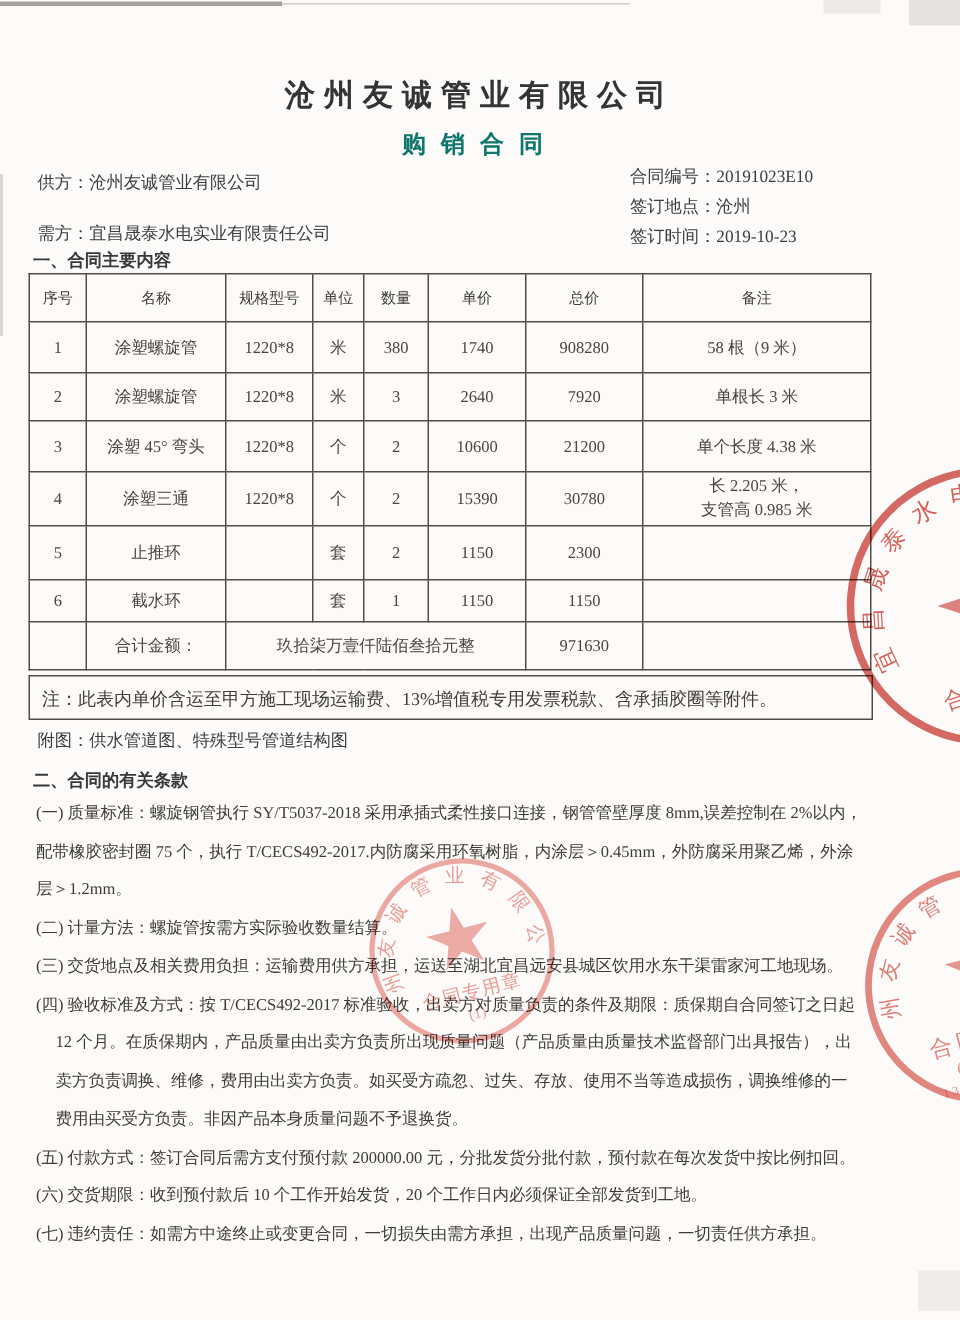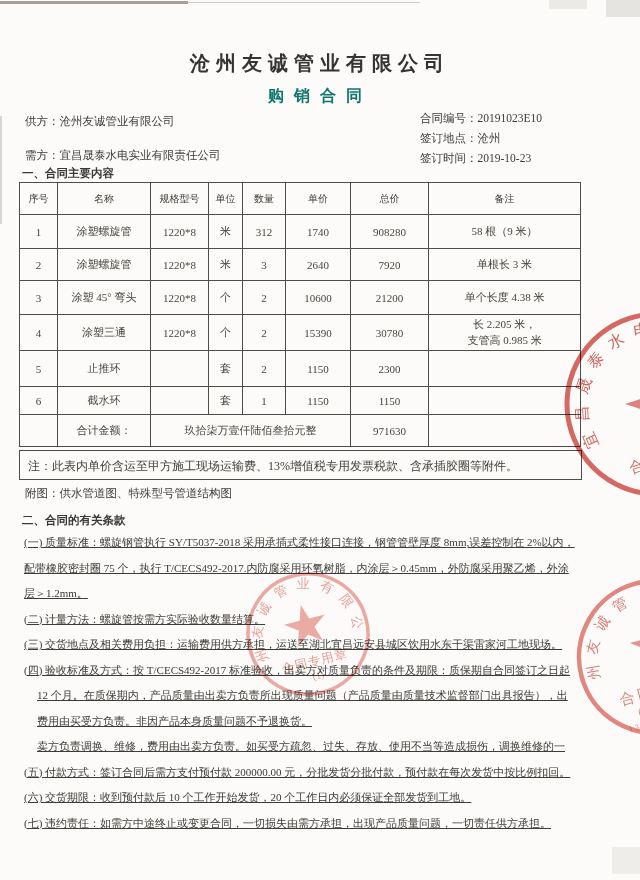--- a/index.html
+++ b/index.html
@@ -42,21 +42,21 @@
   .main-table td.remark{font-size:11px;margin-top:16px;}
   .main-table td.pre{white-space:pre-line;line-height:1.45;}
 
   .note-box{position:absolute;left:19px;top:450px;width:563px;height:30px;
     box-sizing:border-box;border:1px solid #504d49;font-size:12px;
     padding:7px 4px 0 8px;white-space:nowrap;color:#403e39;}
 
   .attachment{position:absolute;left:25px;top:486px;font-size:11.5px;white-space:nowrap;}
 
   
-  .clauses{position:absolute;left:24px;top:530px;width:610px;text-decoration:underline;}
+  .clauses{position:absolute;left:24px;top:530px;width:610px;}
   .cl-line{height:25.5px;line-height:25.5px;font-size:11px;white-space:nowrap;color:#3d3b37;}
   .cl-line.indent{padding-left:13px;}
 
   
   .stamp{position:absolute;mix-blend-mode:multiply;filter:blur(0.35px);}
   .stamp text{font-family:"Liberation Serif","DejaVu Serif",serif;}
   .buyer-stamp{left:557px;top:304px;}
   .supplier-stamp-1{left:238px;top:564px;}
   .supplier-stamp-2{left:570px;top:572px;}
 </style>
@@ -106,21 +106,21 @@
       <th>数量</th>
       <th>单价</th>
       <th>总价</th>
       <th>备注</th>
     </tr>
     <tr style="height:34px">
       <td>1</td>
       <td>涂塑螺旋管</td>
       <td>1220*8</td>
       <td>米</td>
-      <td>312</td>
+      <td>380</td>
       <td>1740</td>
       <td>908280</td>
       <td class="remark">58 根（9 米）</td>
     </tr>
     <tr style="height:32px">
       <td>2</td>
       <td>涂塑螺旋管</td>
       <td>1220*8</td>
       <td>米</td>
       <td>3</td>
@@ -186,22 +186,22 @@
   <div class="sec-heading s2-heading">二、合同的有关条款</div>
 
   <div class="clauses">
     <div class="cl-line">(一) 质量标准：螺旋钢管执行 SY/T5037-2018 采用承插式柔性接口连接，钢管管壁厚度 8mm,误差控制在 2%以内，</div>
     <div class="cl-line">配带橡胶密封圈 75 个，执行 T/CECS492-2017.内防腐采用环氧树脂，内涂层＞0.45mm，外防腐采用聚乙烯，外涂</div>
     <div class="cl-line">层＞1.2mm。</div>
     <div class="cl-line">(二) 计量方法：螺旋管按需方实际验收数量结算。</div>
     <div class="cl-line">(三) 交货地点及相关费用负担：运输费用供方承担，运送至湖北宜昌远安县城区饮用水东干渠雷家河工地现场。</div>
     <div class="cl-line">(四) 验收标准及方式：按 T/CECS492-2017 标准验收，出卖方对质量负责的条件及期限：质保期自合同签订之日起</div>
     <div class="cl-line indent">12 个月。在质保期内，产品质量由出卖方负责所出现质量问题（产品质量由质量技术监督部门出具报告），出</div>
+    <div class="cl-line indent">卖方负责调换、维修，费用由出卖方负责。如买受方疏忽、过失、存放、使用不当等造成损伤，调换维修的一</div>
     <div class="cl-line indent">费用由买受方负责。非因产品本身质量问题不予退换货。</div>
-    <div class="cl-line indent">卖方负责调换、维修，费用由出卖方负责。如买受方疏忽、过失、存放、使用不当等造成损伤，调换维修的一</div>
     <div class="cl-line">(五) 付款方式：签订合同后需方支付预付款 200000.00 元，分批发货分批付款，预付款在每次发货中按比例扣回。</div>
     <div class="cl-line">(六) 交货期限：收到预付款后 10 个工作开始发货，20 个工作日内必须保证全部发货到工地。</div>
     <div class="cl-line">(七) 违约责任：如需方中途终止或变更合同，一切损失由需方承担，出现产品质量问题，一切责任供方承担。</div>
   </div>
 
   <svg class="stamp buyer-stamp" width="200" height="200" viewBox="-100 -100 200 200">
     <g transform="rotate(-18)">
       <circle cx="0" cy="0" r="90" fill="none" stroke="rgba(200,48,40,0.72)" stroke-width="5"></circle>
       <path id="arcA" d="M -66,23.5 A 70,70 0 1 1 66,23.5" fill="none"></path>
       <text font-size="16" letter-spacing="10" fill="rgba(202,52,44,0.78)">

